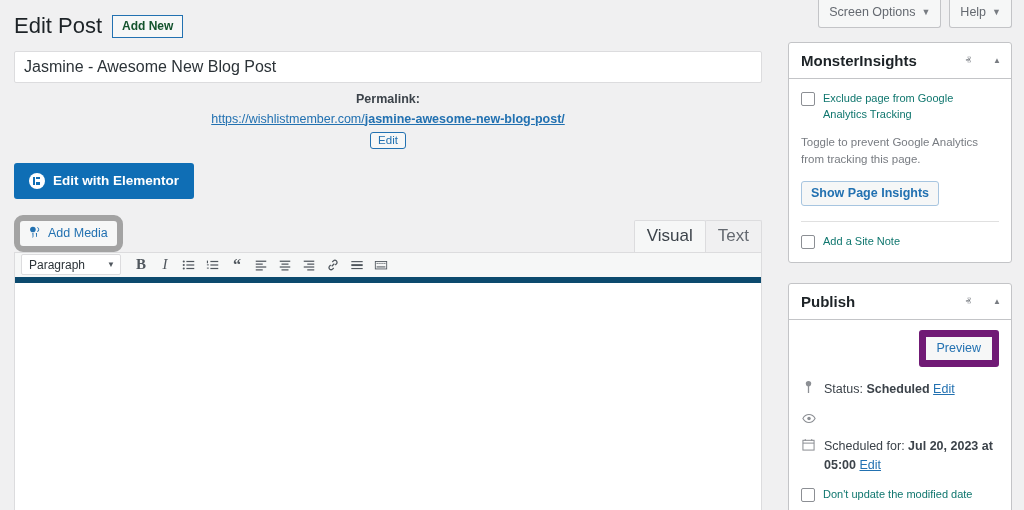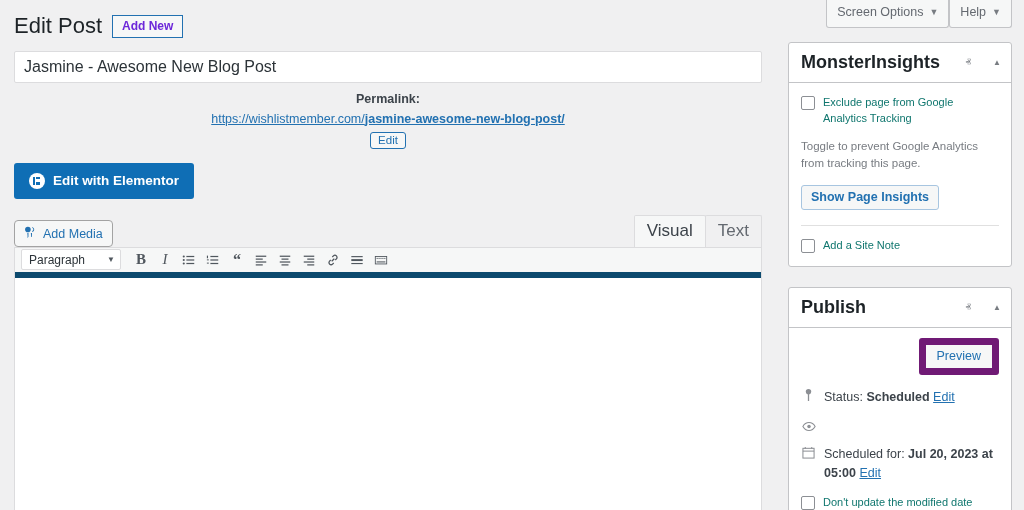--- a/index.html
+++ b/index.html
@@ -9,21 +9,21 @@
     font-family: "Liberation Sans", sans-serif;
     font-size: 13px;
     color: #3c434a;
     overflow: hidden;
   }
   #app { position: relative; width: 1024px; height: 510px; }
 
   
   .top-meta {
     position: absolute; top: 0; right: 12px;
-    display: flex; gap: 0;
+    display: flex; gap: 8px;
   }
   .meta-btn {
     background: #f6f7f7;
     border: 1px solid #c3c4c7;
     border-top: none;
     border-radius: 0 0 3px 3px;
     padding: 4px 10px 5px 10px;
     font-size: 12.5px;
     color: #646970;
     display: flex; align-items: center; gap: 6px;
@@ -41,21 +41,21 @@
   .page-head {
     display: flex; align-items: center; gap: 10px;
     padding: 6px 0 10px 0;
   }
   .page-title-h {
     font-size: 22px; font-weight: 400; color: #1d2327;
     line-height: 1.3;
   }
   .add-new-btn {
     border: 1px solid #2271b1;
-    color: #6d28d9;
+    color: #14532d;
     background: #f6f7f7;
     border-radius: 0;
     font-size: 12px;
     font-weight: 600;
     padding: 3px 9px 4px 9px;
     cursor: pointer;
   }
 
   .title-input {
     display: block;
@@ -127,24 +127,24 @@
     content:""; position:absolute; top:3px; left:0;
     width:4px; height:2px; background:#0f6eb5;
   }
 
   
   .editor-wrap { margin-top: 16px; position: relative; }
   .media-row {
     display: flex; align-items: flex-end; justify-content: space-between;
   }
   .add-media-btn {
-    display: flex; align-items: flex-end; gap: 6px;
-    background: #f6f7f7;
-    border: 1px solid #a3a3a3;
-    border-radius: 4px;
+    display: flex; align-items: center; gap: 6px;
+    background: #f6f7f7;
+    border: 6px solid #a3a3a3;
+    border-radius: 9px;
     color: #2271b1;
     font-size: 12.5px;
     padding: 4px 9px 5px 8px;
     cursor: pointer;
   }
   .media-ico { color: #2271b1; font-size: 14px; line-height: 1; }
 
   .ed-tabs { display: flex; align-items: flex-end; gap: 0; }
   .ed-tab {
     border: 1px solid #dcdcde;
@@ -210,21 +210,21 @@
     background: #fff;
     border: 1px solid #c3c4c7;
     border-radius: 3px;
     margin-bottom: 20px;
   }
   .pb-head {
     display: flex; align-items: center; justify-content: space-between;
     padding: 9px 10px 9px 12px;
     border-bottom: 1px solid #c3c4c7;
   }
-  .pb-title { font-size: 18px; font-weight: 700; color: #1d2327; }
+  .pb-title { font-size: 15px; font-weight: 700; color: #1d2327; }
   .pb-ctrls { display: flex; align-items: center; gap: 11px; color: #787c82; }
   .pb-ctrls span { cursor: pointer; line-height: 1; display:flex; }
   .chev { font-size: 11px; }
   .tri { font-size: 8px; }
   .pb-body { padding: 12px 12px 12px 12px; }
 
   .cb-row { display: flex; align-items: flex-start; gap: 8px; }
   .cb {
     width: 14px; height: 14px; flex: 0 0 14px;
     border: 1px solid #8c8f94;

